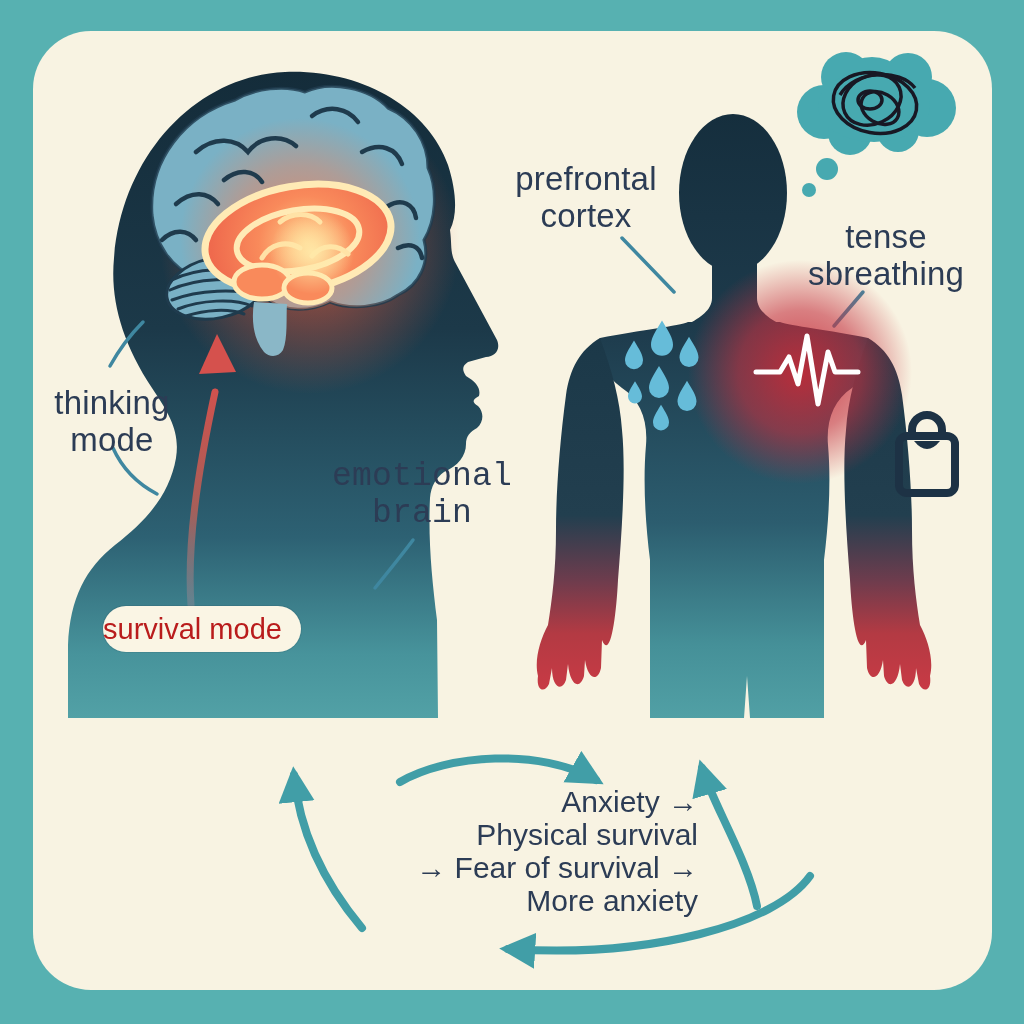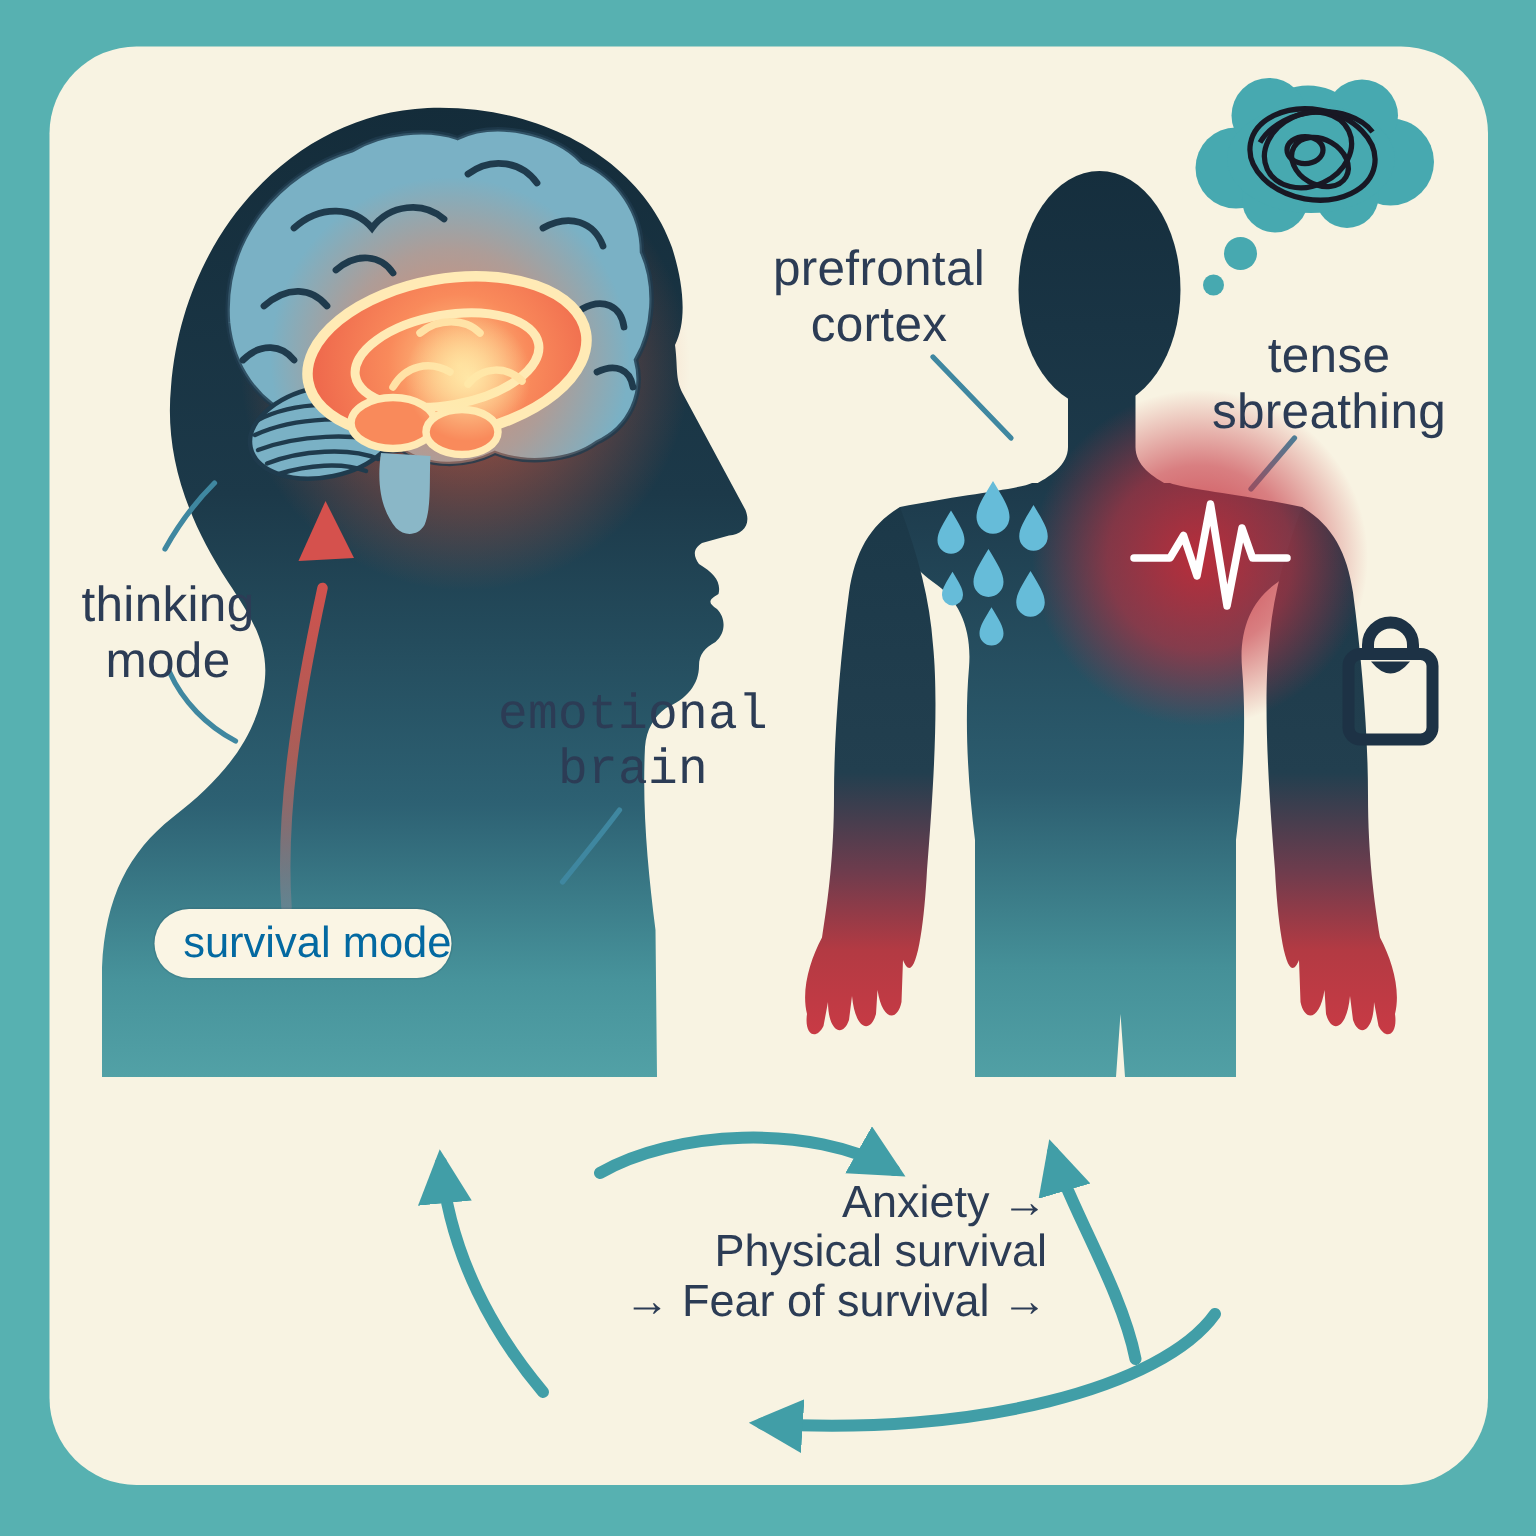--- a/index.html
+++ b/index.html
@@ -14,21 +14,21 @@
   }
   svg.art{position:absolute;left:0;top:0;width:1024px;height:1024px;}
   .label{
     position:absolute;color:#2c3c55;font-weight:500;text-align:center;
     line-height:1.13;letter-spacing:.2px;
   }
   .label.big{font-size:33px;}
   .pill{
     position:absolute;left:103px;top:606px;width:198px;height:46px;
     background:#faf5e4;border-radius:23px;display:flex;align-items:center;
-    justify-content:flex-end;font-size:29px;color:#0369a1;font-weight:500;
+    justify-content:flex-start;font-size:29px;color:#b91c1c;font-weight:500;
     box-shadow:0 0 0 1px rgba(30,55,70,.12);
   }
   .cycle-text{
     position:absolute;left:298px;top:785px;width:400px;text-align:right;
     color:#2c3c55;font-size:30px;line-height:33px;font-weight:500;
   }
 </style>
 </head>
 <body>
 
@@ -228,14 +228,15 @@
   <div class="label big" style="left:322px;top:458px;width:200px;font-family:Liberation Mono, monospace;">emotional brain</div>
 
   <div class="label big" style="left:486px;top:160px;width:200px;">prefrontal cortex</div>
 
   <div class="label big" style="left:786px;top:218px;width:200px;">tense sbreathing</div>
 
   <div class="cycle-text">
     <div>Anxiety →</div>
     <div>Physical survival</div>
     <div>→ Fear of survival →</div>
+    <div>More anxiety</div>
   </div>
 </div>
 
 </body></html>

